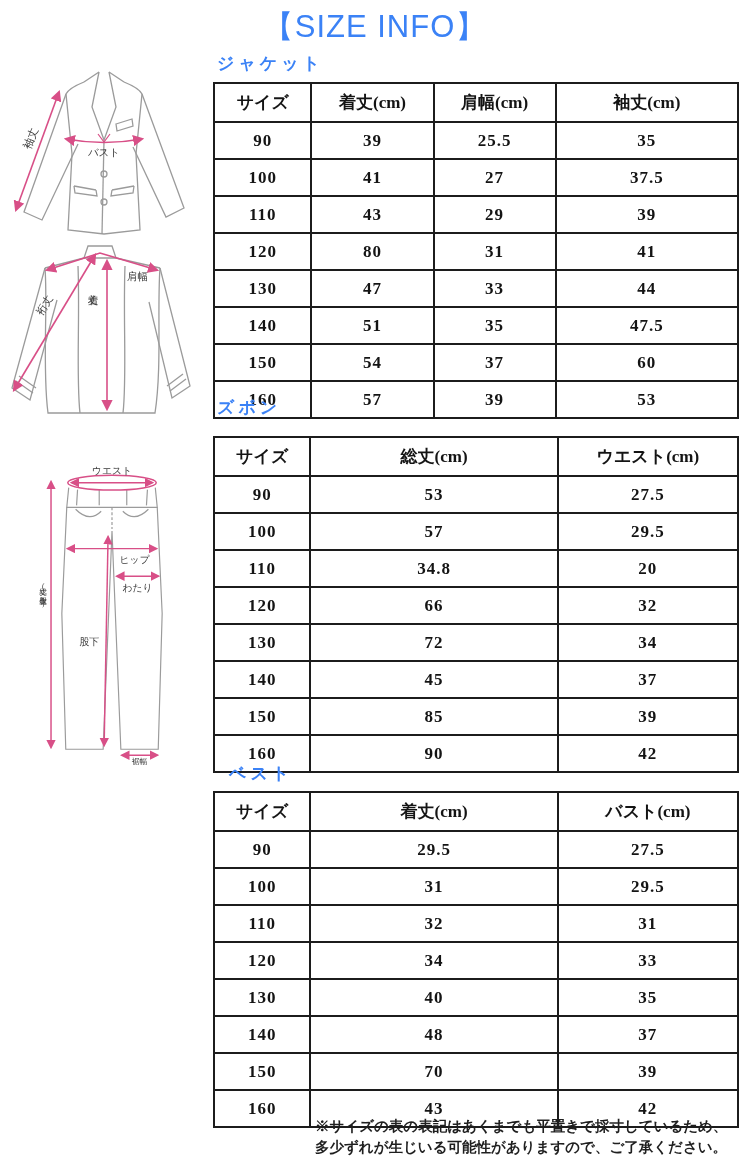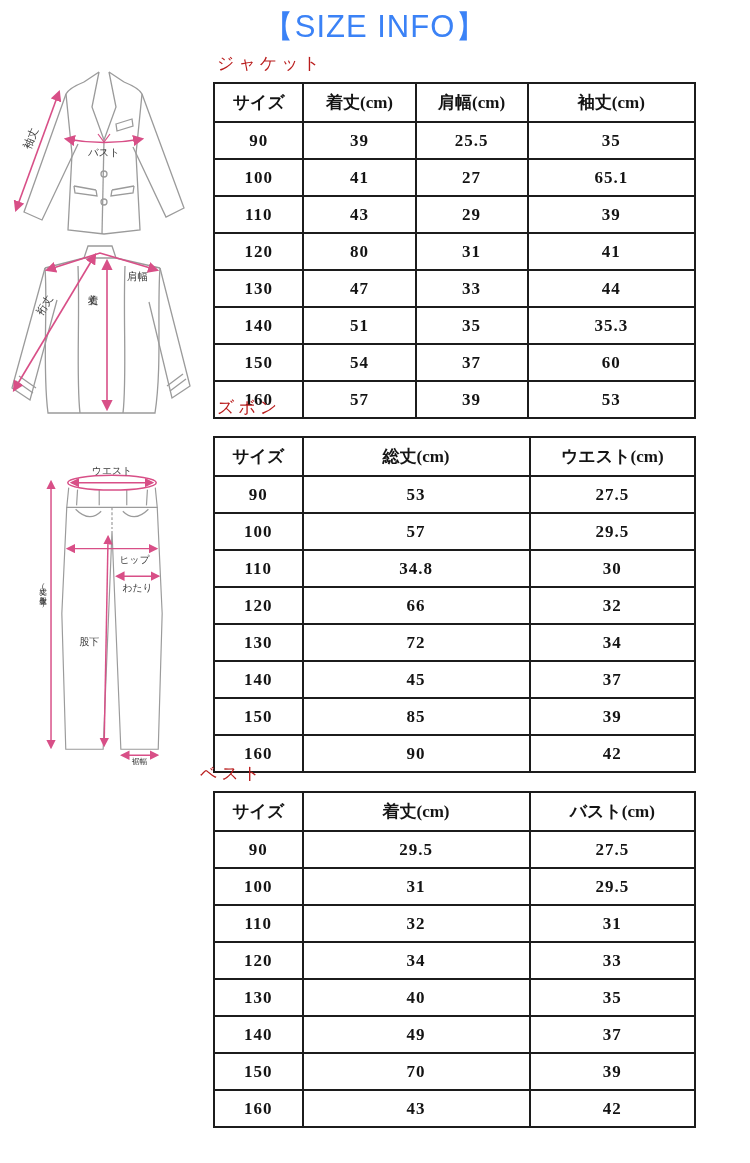--- a/index.html
+++ b/index.html
@@ -6,38 +6,38 @@
   #canvas{
     position:relative;width:750px;height:1163px;background:#ffffff;
     font-family:"Liberation Serif","DejaVu Serif",serif;color:#111;overflow:hidden;
   }
   .page-title{
     position:absolute;top:6px;left:0;width:100%;text-align:center;
     font-family:"Liberation Sans","DejaVu Sans",sans-serif;
     font-size:31px;font-weight:400;letter-spacing:1px;color:#3b82f6;
   }
   .section-label{
-    position:absolute;font-size:17px;font-weight:400;letter-spacing:4px;color:#b91c1c;
+    position:absolute;font-size:17px;font-weight:700;letter-spacing:4px;color:#3b82f6;
   }
   .size-table{
-    position:absolute;border-collapse:collapse;table-layout:fixed;width:483px;
+    position:absolute;border-collapse:collapse;table-layout:fixed;width:526px;
     background:#fff;
   }
   .size-table th,.size-table td{
     border:2px solid #1c1c1c;text-align:center;vertical-align:middle;
     font-weight:700;font-size:17px;color:#141414;padding:0;
   }
   .size-table th{height:37px;}
   .size-table td{height:35px;letter-spacing:1px;}
   #table-jacket{left:213px;top:82px;}
   #label-jacket{left:217px;top:52px;}
   #table-pants{left:213px;top:436px;}
   #label-pants{left:217px;top:396px;}
   #table-vest{left:213px;top:791px;}
-  #label-vest{left:200px;top:762px;}
+  #label-vest{left:229px;top:762px;}
   .diagram{position:absolute;}
   #diagram-jacket-front{left:4px;top:62px;}
   #diagram-jacket-back{left:0px;top:238px;}
   #diagram-pants{left:38px;top:466px;}
   .note{
     position:absolute;left:315px;top:1116px;width:430px;
     font-size:14.5px;line-height:21px;color:#1f1f1f;font-weight:700;
   }
   svg text{font-family:"Liberation Serif","DejaVu Serif",serif;}
   .v-text{writing-mode:vertical-rl;text-orientation:upright;}
@@ -156,21 +156,21 @@
         <tr>
           <td>90</td>
           <td>39</td>
           <td>25.5</td>
           <td>35</td>
         </tr>
         <tr>
           <td>100</td>
           <td>41</td>
           <td>27</td>
-          <td>65.1</td>
+          <td>37.5</td>
         </tr>
         <tr>
           <td>110</td>
           <td>43</td>
           <td>29</td>
           <td>39</td>
         </tr>
         <tr>
           <td>120</td>
           <td>80</td>
@@ -180,21 +180,21 @@
         <tr>
           <td>130</td>
           <td>47</td>
           <td>33</td>
           <td>44</td>
         </tr>
         <tr>
           <td>140</td>
           <td>51</td>
           <td>35</td>
-          <td>35.3</td>
+          <td>47.5</td>
         </tr>
         <tr>
           <td>150</td>
           <td>54</td>
           <td>37</td>
           <td>60</td>
         </tr>
         <tr>
           <td>160</td>
           <td>57</td>
@@ -225,21 +225,21 @@
           <td>27.5</td>
         </tr>
         <tr>
           <td>100</td>
           <td>57</td>
           <td>29.5</td>
         </tr>
         <tr>
           <td>110</td>
           <td>34.8</td>
-          <td>30</td>
+          <td>20</td>
         </tr>
         <tr>
           <td>120</td>
           <td>66</td>
           <td>32</td>
         </tr>
         <tr>
           <td>130</td>
           <td>72</td>
           <td>34</td>
@@ -297,30 +297,34 @@
           <td>34</td>
           <td>33</td>
         </tr>
         <tr>
           <td>130</td>
           <td>40</td>
           <td>35</td>
         </tr>
         <tr>
           <td>140</td>
-          <td>49</td>
+          <td>48</td>
           <td>37</td>
         </tr>
         <tr>
           <td>150</td>
           <td>70</td>
           <td>39</td>
         </tr>
         <tr>
           <td>160</td>
           <td>43</td>
           <td>42</td>
         </tr>
       </tbody>
   </table>
 
+  <div class="note">
+    <div>※サイズの表の表記はあくまでも平置きで採寸しているため、</div>
+    <div>多少ずれが生じいる可能性がありますので、ご了承ください。</div>
+  </div>
 
 </div>
 
 </body></html>

